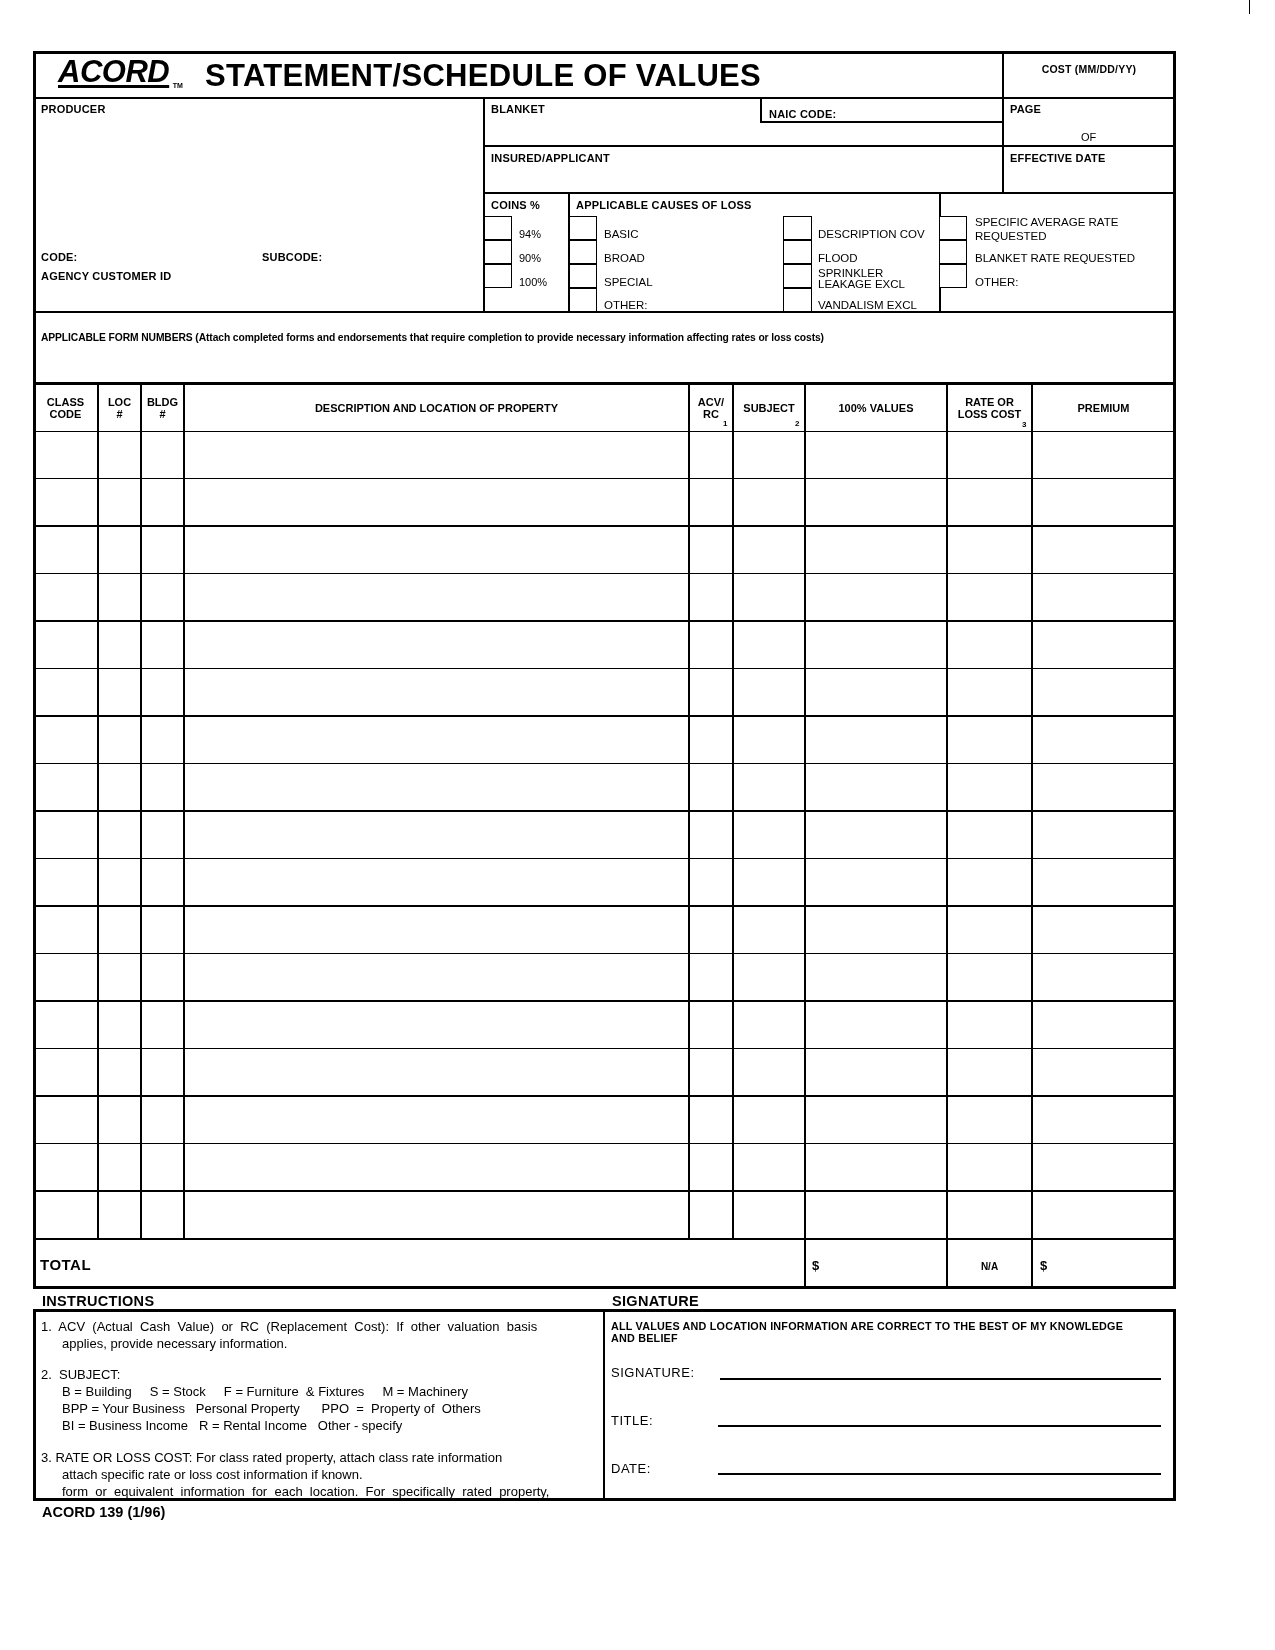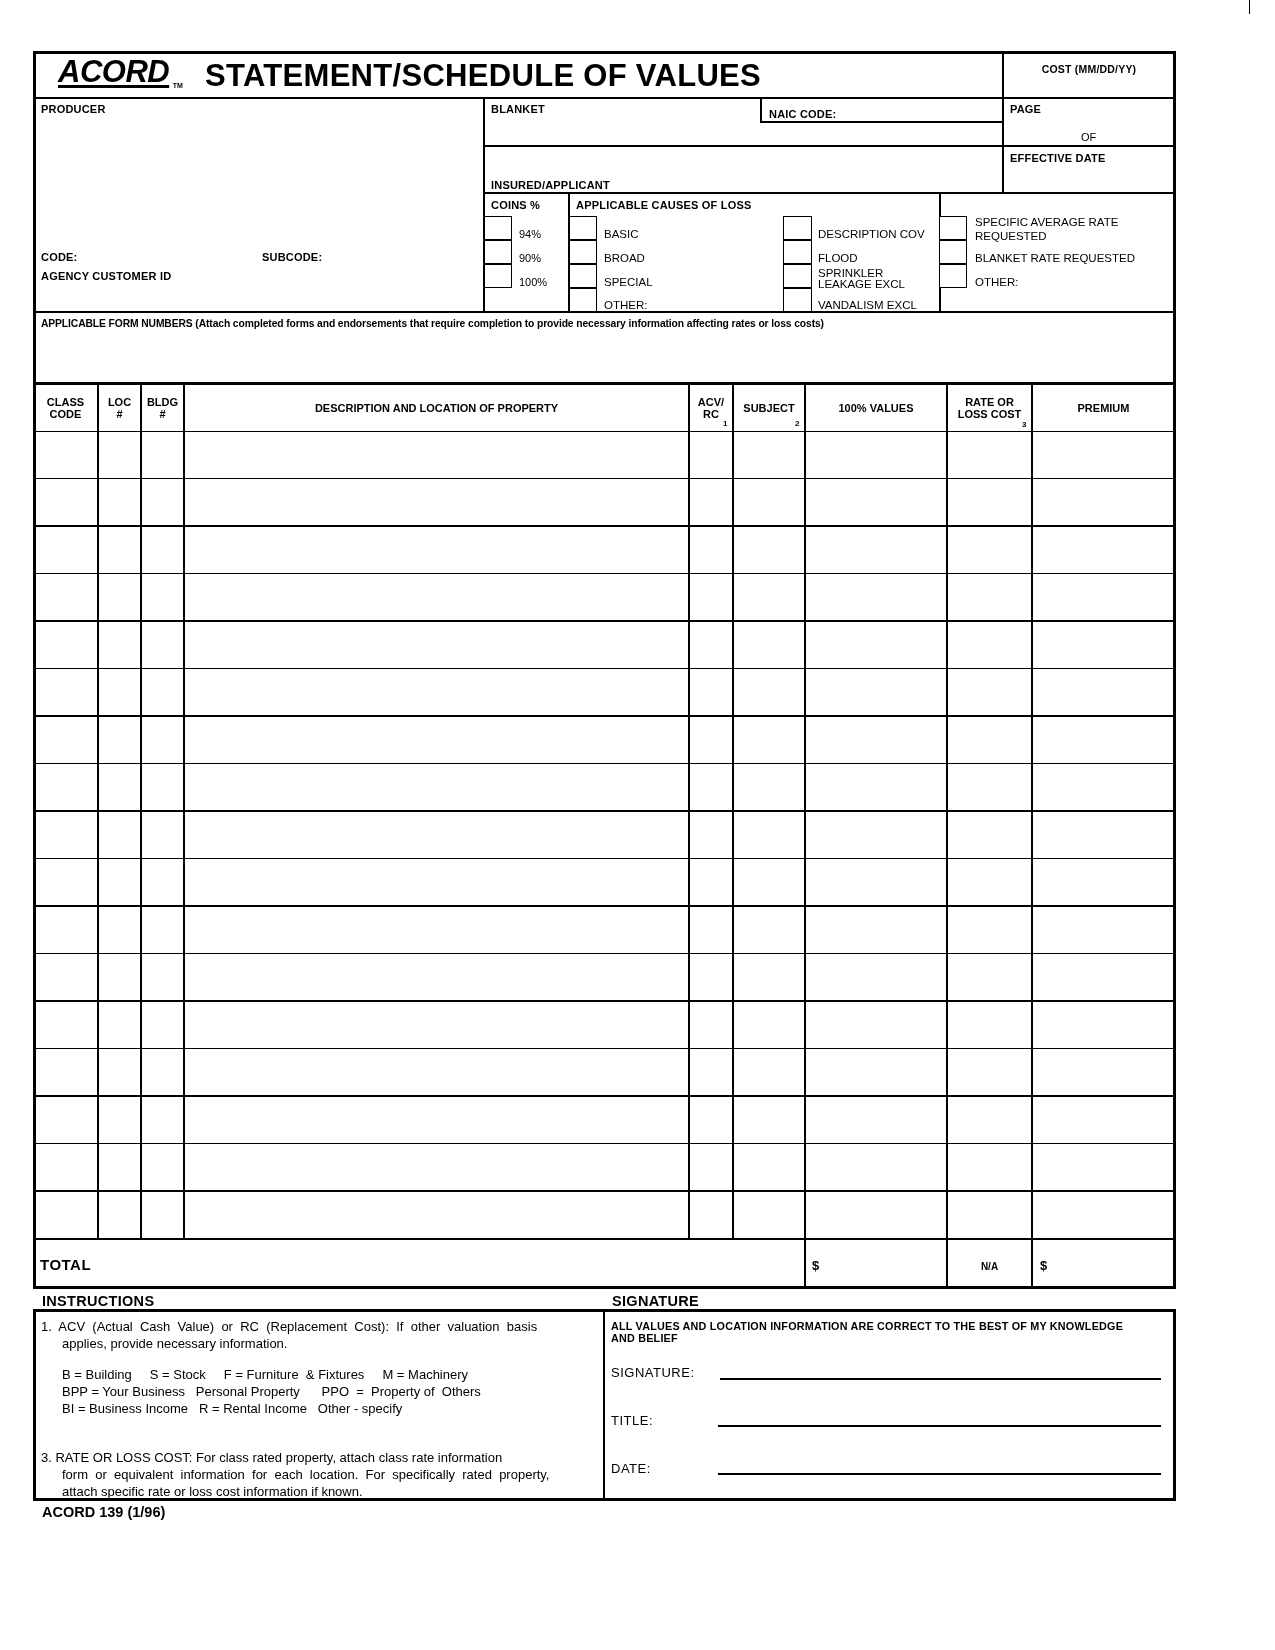--- a/index.html
+++ b/index.html
@@ -52,21 +52,21 @@
 <div class="lbl" style="left:769px;top:108px;">NAIC CODE:</div>
 <div class="input" style="left:842px;top:102px;width:158px;height:17px;"></div>
 
 <div class="lbl" style="left:1010px;top:103px;">PAGE</div>
 <div class="input" style="left:1010px;top:128px;width:60px;height:16px;"></div>
 <div class="reg" style="left:1081px;top:131px;font-size:11px;">OF</div>
 <div class="input" style="left:1100px;top:128px;width:70px;height:16px;"></div>
 
 <div class="hl" style="left:484px;top:145px;width:692px;height:1.5px;"></div>
 
-<div class="lbl" style="left:491px;top:152px;margin-top:27px;">INSURED/APPLICANT</div>
+<div class="lbl" style="left:491px;top:152px;">INSURED/APPLICANT</div>
 <div class="input" style="left:489px;top:167px;width:510px;height:24px;"></div>
 <div class="lbl" style="left:1010px;top:152px;">EFFECTIVE DATE</div>
 <div class="input" style="left:1008px;top:167px;width:164px;height:24px;"></div>
 
 <div class="hl" style="left:484px;top:192px;width:692px;height:1.5px;"></div>
 
 <div class="vl" style="left:568px;top:193px;height:120px;width:1.5px;"></div>
 <div class="vl" style="left:939px;top:193px;height:120px;width:1.5px;"></div>
 
 <div class="lbl" style="left:491px;top:199px;">COINS %</div>
@@ -102,21 +102,21 @@
 <div class="cb" style="left:940px;top:240px;"></div>
 <div class="cb" style="left:940px;top:264px;"></div>
 <div class="reg" style="left:975px;top:217px;line-height:10px;">SPECIFIC AVERAGE RATE</div>
 <div class="reg" style="left:975px;top:231px;line-height:10px;">REQUESTED</div>
 <div class="reg" style="left:975px;top:252px;">BLANKET RATE REQUESTED</div>
 <div class="reg" style="left:975px;top:276px;">OTHER:</div>
 <div class="input" style="left:1022px;top:272px;width:148px;height:16px;"></div>
 
 <div class="hl" style="left:33px;top:311px;width:1143px;height:1.5px;"></div>
 
-<div class="lbl" style="left:41px;top:318px;font-size:10.3px;letter-spacing:-0.1px;">APPLICABLE FORM NUMBERS (Attach completed forms and endorsements that require completion to provide necessary information affecting rates or loss costs)</div>
+<div class="lbl" style="left:41px;top:332px;font-size:10.3px;letter-spacing:-0.1px;">APPLICABLE FORM NUMBERS (Attach completed forms and endorsements that require completion to provide necessary information affecting rates or loss costs)</div>
 <div class="input" style="left:40px;top:334px;width:1130px;height:46px;"></div>
 
 <div class="hl" style="left:33px;top:382px;width:1143px;height:3px;"></div>
 
 <div class="th" style="left:33px;top:385px;width:65px;height:46px;">
     <div>
       <div>CLASS</div>
       <div>CODE</div>
     </div>
   </div>
@@ -380,28 +380,29 @@
 <div class="abs" style="left:612px;top:1293px;font-size:14.5px;font-weight:bold;letter-spacing:0.3px;">SIGNATURE</div>
 
 <div class="abs" style="left:33px;top:1309px;width:1143px;height:192px;border:3px solid #000;box-sizing:border-box;"></div>
 <div class="vl" style="left:603px;top:1310px;height:190px;width:2px;"></div>
 
 <div class="abs instr" style="left:41px;top:1318px;width:550px;">
   <div style="white-space:pre;">1.  ACV  (Actual  Cash  Value)  or  RC  (Replacement  Cost):  If  other  valuation  basis</div>
   <div style="padding-left:21px;">applies, provide necessary information.</div>
 </div>
 <div class="abs instr" style="left:41px;top:1366px;width:560px;">
+  <div style="white-space:pre;">2.  SUBJECT:</div>
   <div style="padding-left:21px;white-space:pre;">B = Building     S = Stock     F = Furniture  &amp; Fixtures     M = Machinery</div>
   <div style="padding-left:21px;white-space:pre;">BPP = Your Business   Personal Property      PPO  =  Property of  Others</div>
   <div style="padding-left:21px;white-space:pre;">BI = Business Income   R = Rental Income   Other - specify</div>
 </div>
 <div class="abs instr" style="left:41px;top:1449px;width:560px;">
   <div style="white-space:pre;">3. RATE OR LOSS COST: For class rated property, attach class rate information</div>
+  <div style="padding-left:21px;">attach specific rate or loss cost information if known.</div>
   <div style="padding-left:21px;white-space:pre;">form  or  equivalent  information  for  each  location.  For  specifically  rated  property,</div>
-  <div style="padding-left:21px;">attach specific rate or loss cost information if known.</div>
 </div>
 
 <div class="lbl" style="left:611px;top:1320px;font-size:10.8px;">ALL VALUES AND LOCATION INFORMATION ARE CORRECT TO THE BEST OF MY KNOWLEDGE</div>
 <div class="lbl" style="left:611px;top:1332px;font-size:10.8px;">AND BELIEF</div>
 
 <div class="reg" style="left:611px;top:1365px;font-size:13px;letter-spacing:0.5px;">SIGNATURE:</div>
 <div class="input" style="left:720px;top:1360px;width:441px;height:18px;border-bottom:2px solid #000;"></div>
 <div class="reg" style="left:611px;top:1413px;font-size:13px;letter-spacing:0.5px;">TITLE:</div>
 <div class="input" style="left:718px;top:1408px;width:443px;height:17px;border-bottom:2px solid #000;"></div>
 <div class="reg" style="left:611px;top:1461px;font-size:13px;letter-spacing:0.5px;">DATE:</div>

